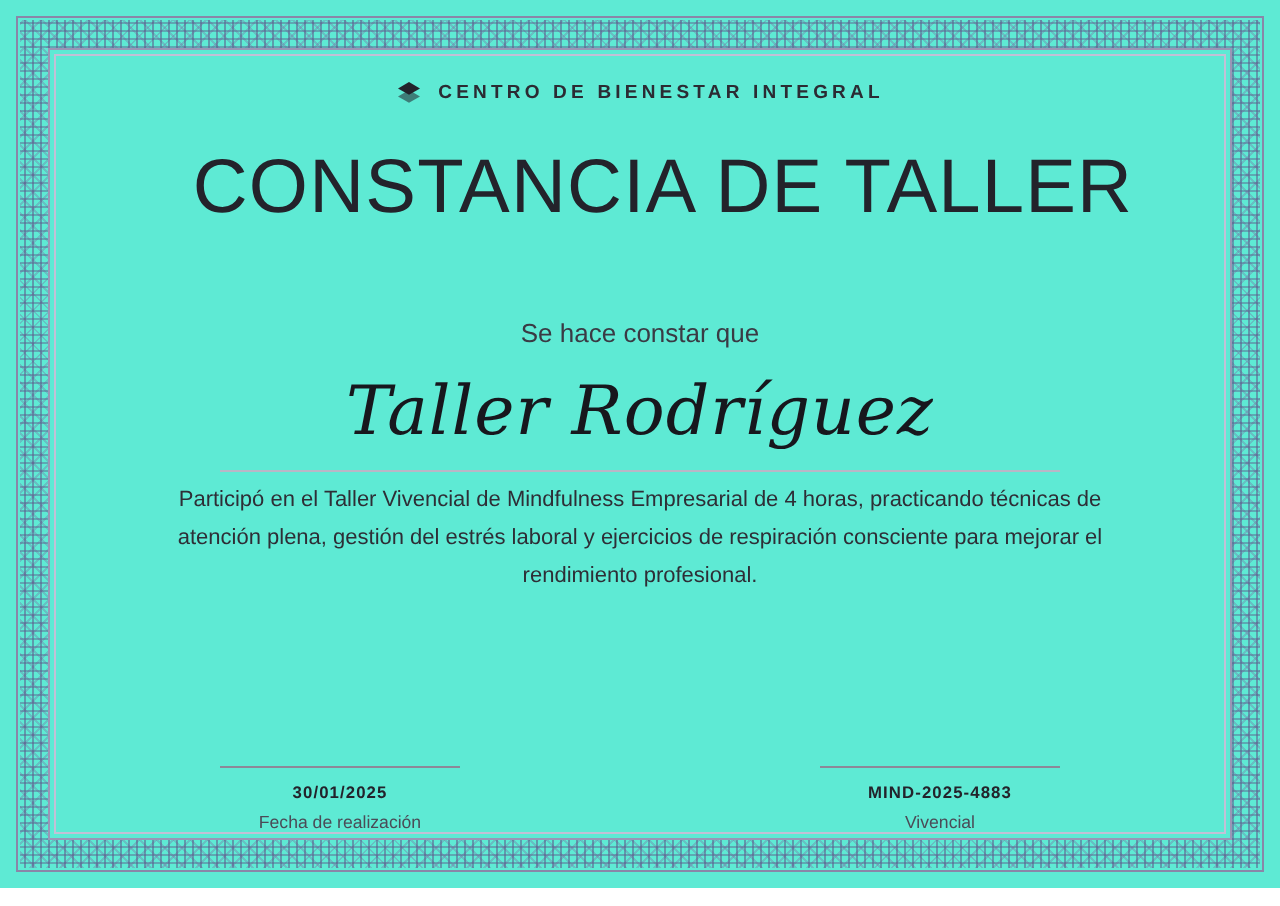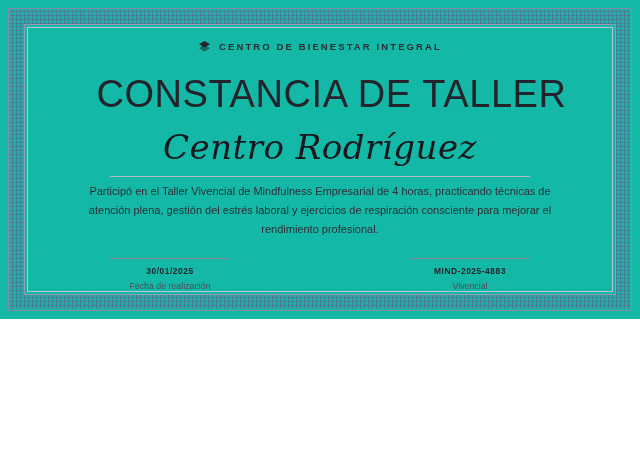--- a/index.html
+++ b/index.html
@@ -10,22 +10,22 @@
     width: 640px;
     height: 453px;
     background: #ffffff;
     font-family: "Liberation Sans", sans-serif;
     overflow: hidden;
   }
 
   .certificate {
     position: relative;
     width: 640px;
-    height: 319px;
-    background: #14b8a6;
+    height: 444px;
+    background: #5eead4;
     box-sizing: border-box;
   }
 
   
   .border-outer {
     position: absolute;
     left: 8px;
     top: 8px;
     right: 8px;
     bottom: 8px;
@@ -211,22 +211,23 @@
         <svg width="13" height="13" viewBox="0 0 13 13" aria-hidden="true">
           <path d="M1 4.2 L6.5 1 L12 4.2 L6.5 7.4 Z" fill="#23232b"></path>
           <path d="M1 8.2 L6.5 5 L12 8.2 L6.5 11.4 Z" fill="#23232b" opacity="0.55"></path>
         </svg>
       </span>
       <span class="brand-name">CENTRO DE BIENESTAR INTEGRAL</span>
     </div>
 
     <div class="title">CONSTANCIA DE TALLER</div>
 
-
-    <div class="recipient">Centro Rodríguez</div>
+    <div class="subtitle">Se hace constar que</div>
+
+    <div class="recipient">Taller Rodríguez</div>
 
     <div class="rule"></div>
 
     <div class="body-text">Participó en el Taller Vivencial de Mindfulness Empresarial de 4 horas, practicando técnicas de atención plena, gestión del estrés laboral y ejercicios de respiración consciente para mejorar el rendimiento profesional.</div>
 
   </div>
 
   <div class="meta-row">
 
 

